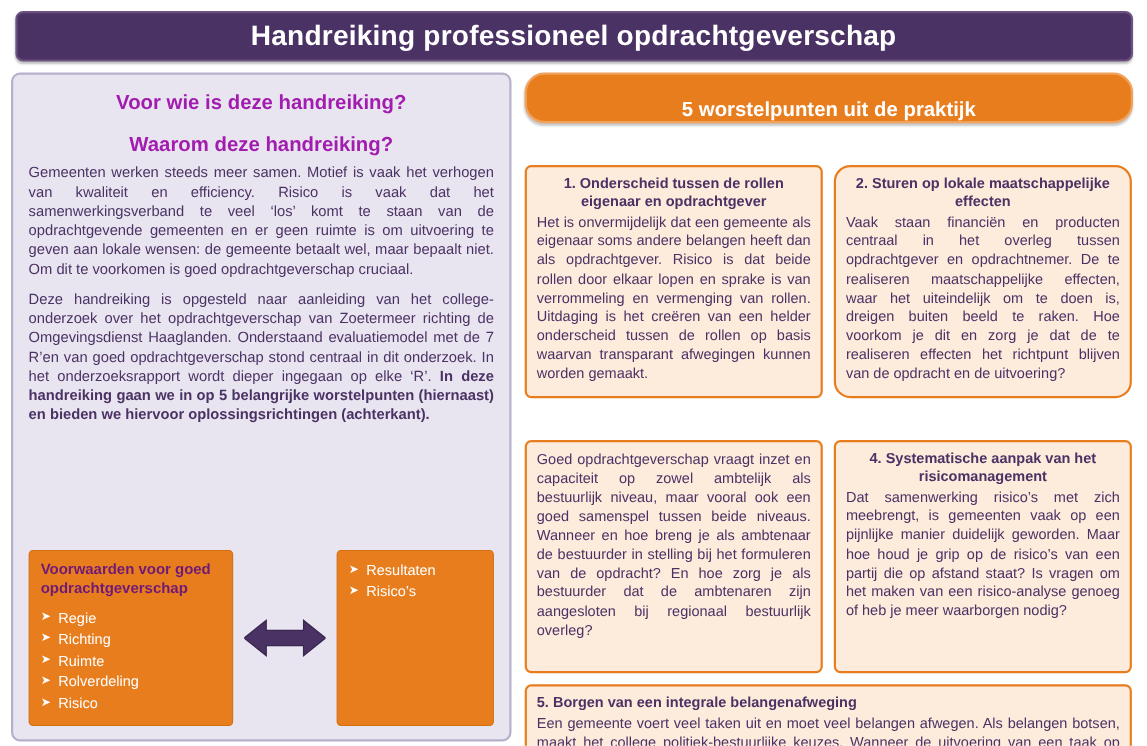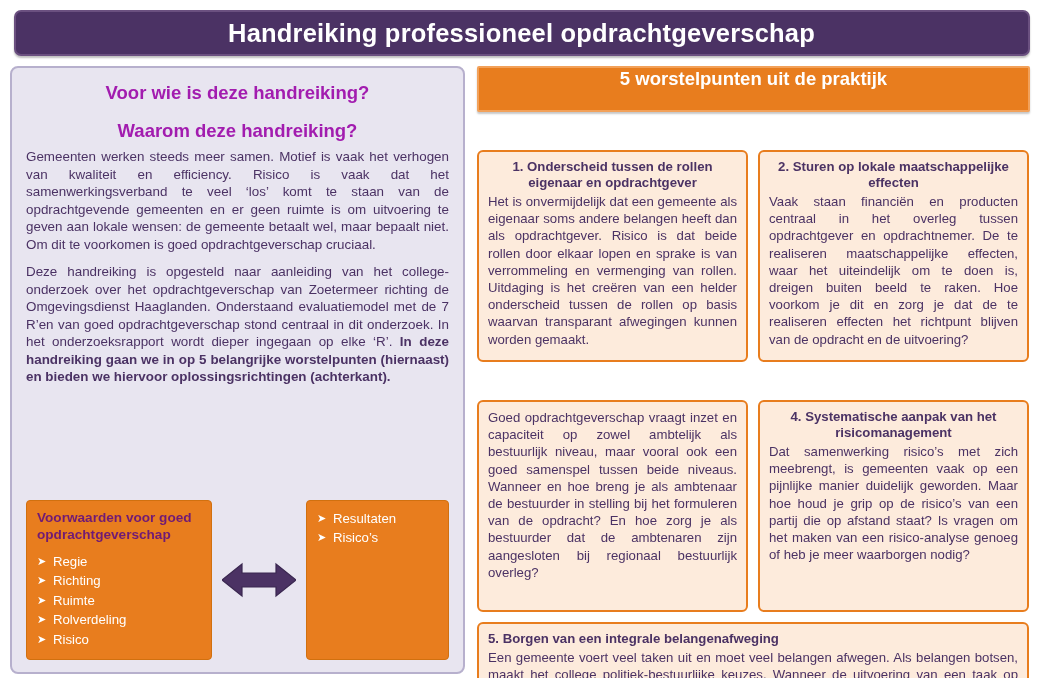--- a/index.html
+++ b/index.html
@@ -130,23 +130,23 @@
     flex: 1;
     display: flex;
     align-items: center;
     justify-content: center;
   }
   
   .right-banner {
     height: 42px;
     background: #e87d1e;
     border: 2px solid #f2a15a;
-    border-radius: 2px;
-    display: flex;
-    align-items: flex-start;
+    border-radius: 18px;
+    display: flex;
+    align-items: flex-end;
     justify-content: center;
     box-shadow: 0 2px 2px rgba(0,0,0,0.22);
     margin-bottom: 10px;
   }
   .right-banner-title {
     color: #ffffff;
     font-size: 18.5px;
     font-weight: bold;
   }
   .card-grid {
@@ -173,21 +173,21 @@
   .card-title.center { text-align: center; }
   .card-title.left { text-align: left; }
   .card-body {
     color: #4b3264;
     font-size: 13.2px;
     line-height: 17.2px;
     text-align: justify;
     margin: 0;
   }
   .card.c1 { height: 212px; }
-  .card.c2 { height: 212px; }
+  .card.c2 { height: 212px; border-radius: 15px; }
   .card.c3 { height: 212px; }
   .card.c4 { height: 212px; }
   .card.c5 { height: 118px; }
 </style>
 </head>
 <body>
 
 <div class="page">
 
   <div class="banner">

